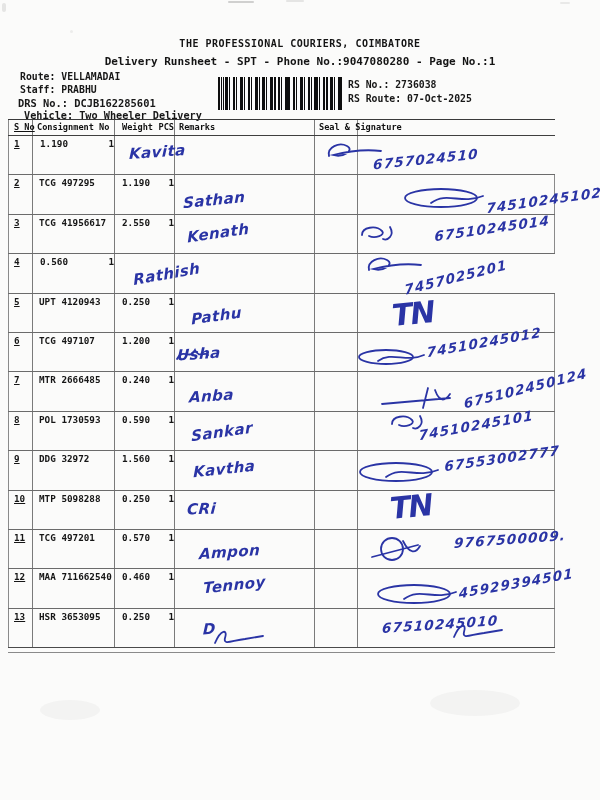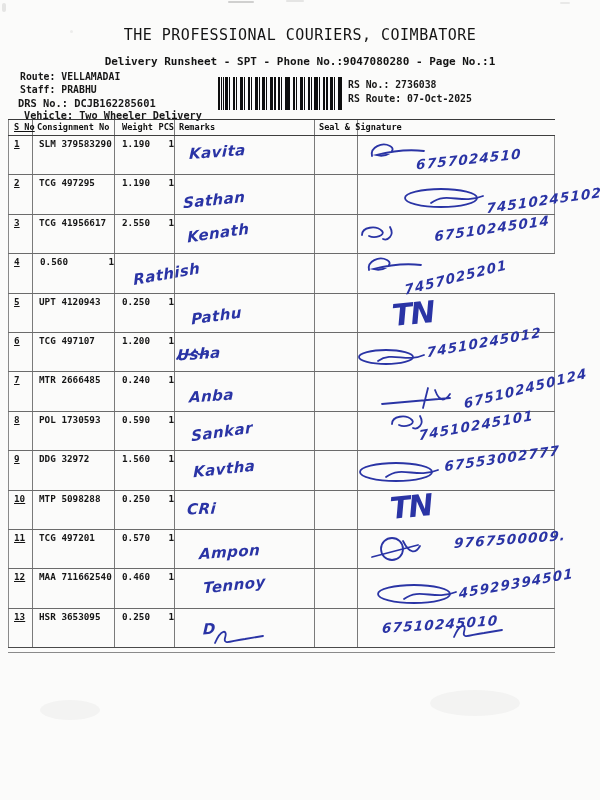--- a/index.html
+++ b/index.html
@@ -7,22 +7,22 @@
     width:600px;height:800px;position:relative;overflow:hidden;
     background:#fbfbfa;
     font-family:"DejaVu Sans Mono","Liberation Mono",monospace;
     color:#1a1a1a;
   }
   .artifact{position:absolute;background:rgba(80,80,80,.25);border-radius:2px;}
   .smudge{position:absolute;background:rgba(120,120,120,.06);border-radius:50%;}
 
   
   .doc-title{
-    position:absolute;top:26px;left:0;width:600px;text-align:center;
-    font-size:15px;font-weight:normal;letter-spacing:.5px;color:#141414;
+    position:absolute;top:38px;left:0;width:600px;text-align:center;
+    font-size:10px;font-weight:bold;letter-spacing:.5px;color:#141414;
   }
   .doc-subtitle{
     position:absolute;top:55px;left:0;width:600px;text-align:center;
     font-size:11px;font-weight:bold;letter-spacing:0;color:#141414;
   }
   .info-line{position:absolute;font-size:9.8px;font-weight:bold;white-space:pre;color:#171717;}
   .barcode{
     position:absolute;left:218px;top:77px;width:127px;height:33px;
     background:
       repeating-linear-gradient(90deg,#0e0e0e 0 2px,transparent 2px 3px,#0e0e0e 3px 4px,transparent 4px 7px,#0e0e0e 7px 10px,transparent 10px 11px,#0e0e0e 11px 12px,transparent 12px 15px),
@@ -92,21 +92,20 @@
   <div class="trow thead">
     <div class="cell c-sno">S No</div>
     <div class="cell">Consignment No</div>
     <div class="cell wp"><span>Weight</span><span>PCS</span></div>
     <div class="cell">Remarks</div>
     <div class="cell">Seal &amp; Signature</div>
   </div>
   <div id="tbody">
       <div class="trow tbody-row">
         <div class="cell c-sno">1</div>
-        <div class="cell c-consignment">SLM 379583290</div>
         <div class="cell wp"><span>1.190</span><span>1</span></div>
         <div class="cell" style="position: relative;"><span class="hw hw-name" style="left:14px;top:7px;transform:rotate(-4deg) skewX(-6deg)">Kavita</span></div>
         <div class="cell"></div>
         <div class="cell" style="position: relative;"><span class="scribble" style="left:10px;top:4px"><svg width="60" height="24">
               <path d="M4 16 C2 7 14 2 22 6 C30 10 18 18 8 15 C20 12 40 9 56 11"></path>
             </svg></span><span class="hw hw-num" style="left:58px;top:15px;transform:rotate(-6deg) skewX(-8deg)">6757024510</span></div>
       </div>
       <div class="trow tbody-row">
         <div class="cell c-sno">2</div>
         <div class="cell c-consignment">TCG 497295</div>

